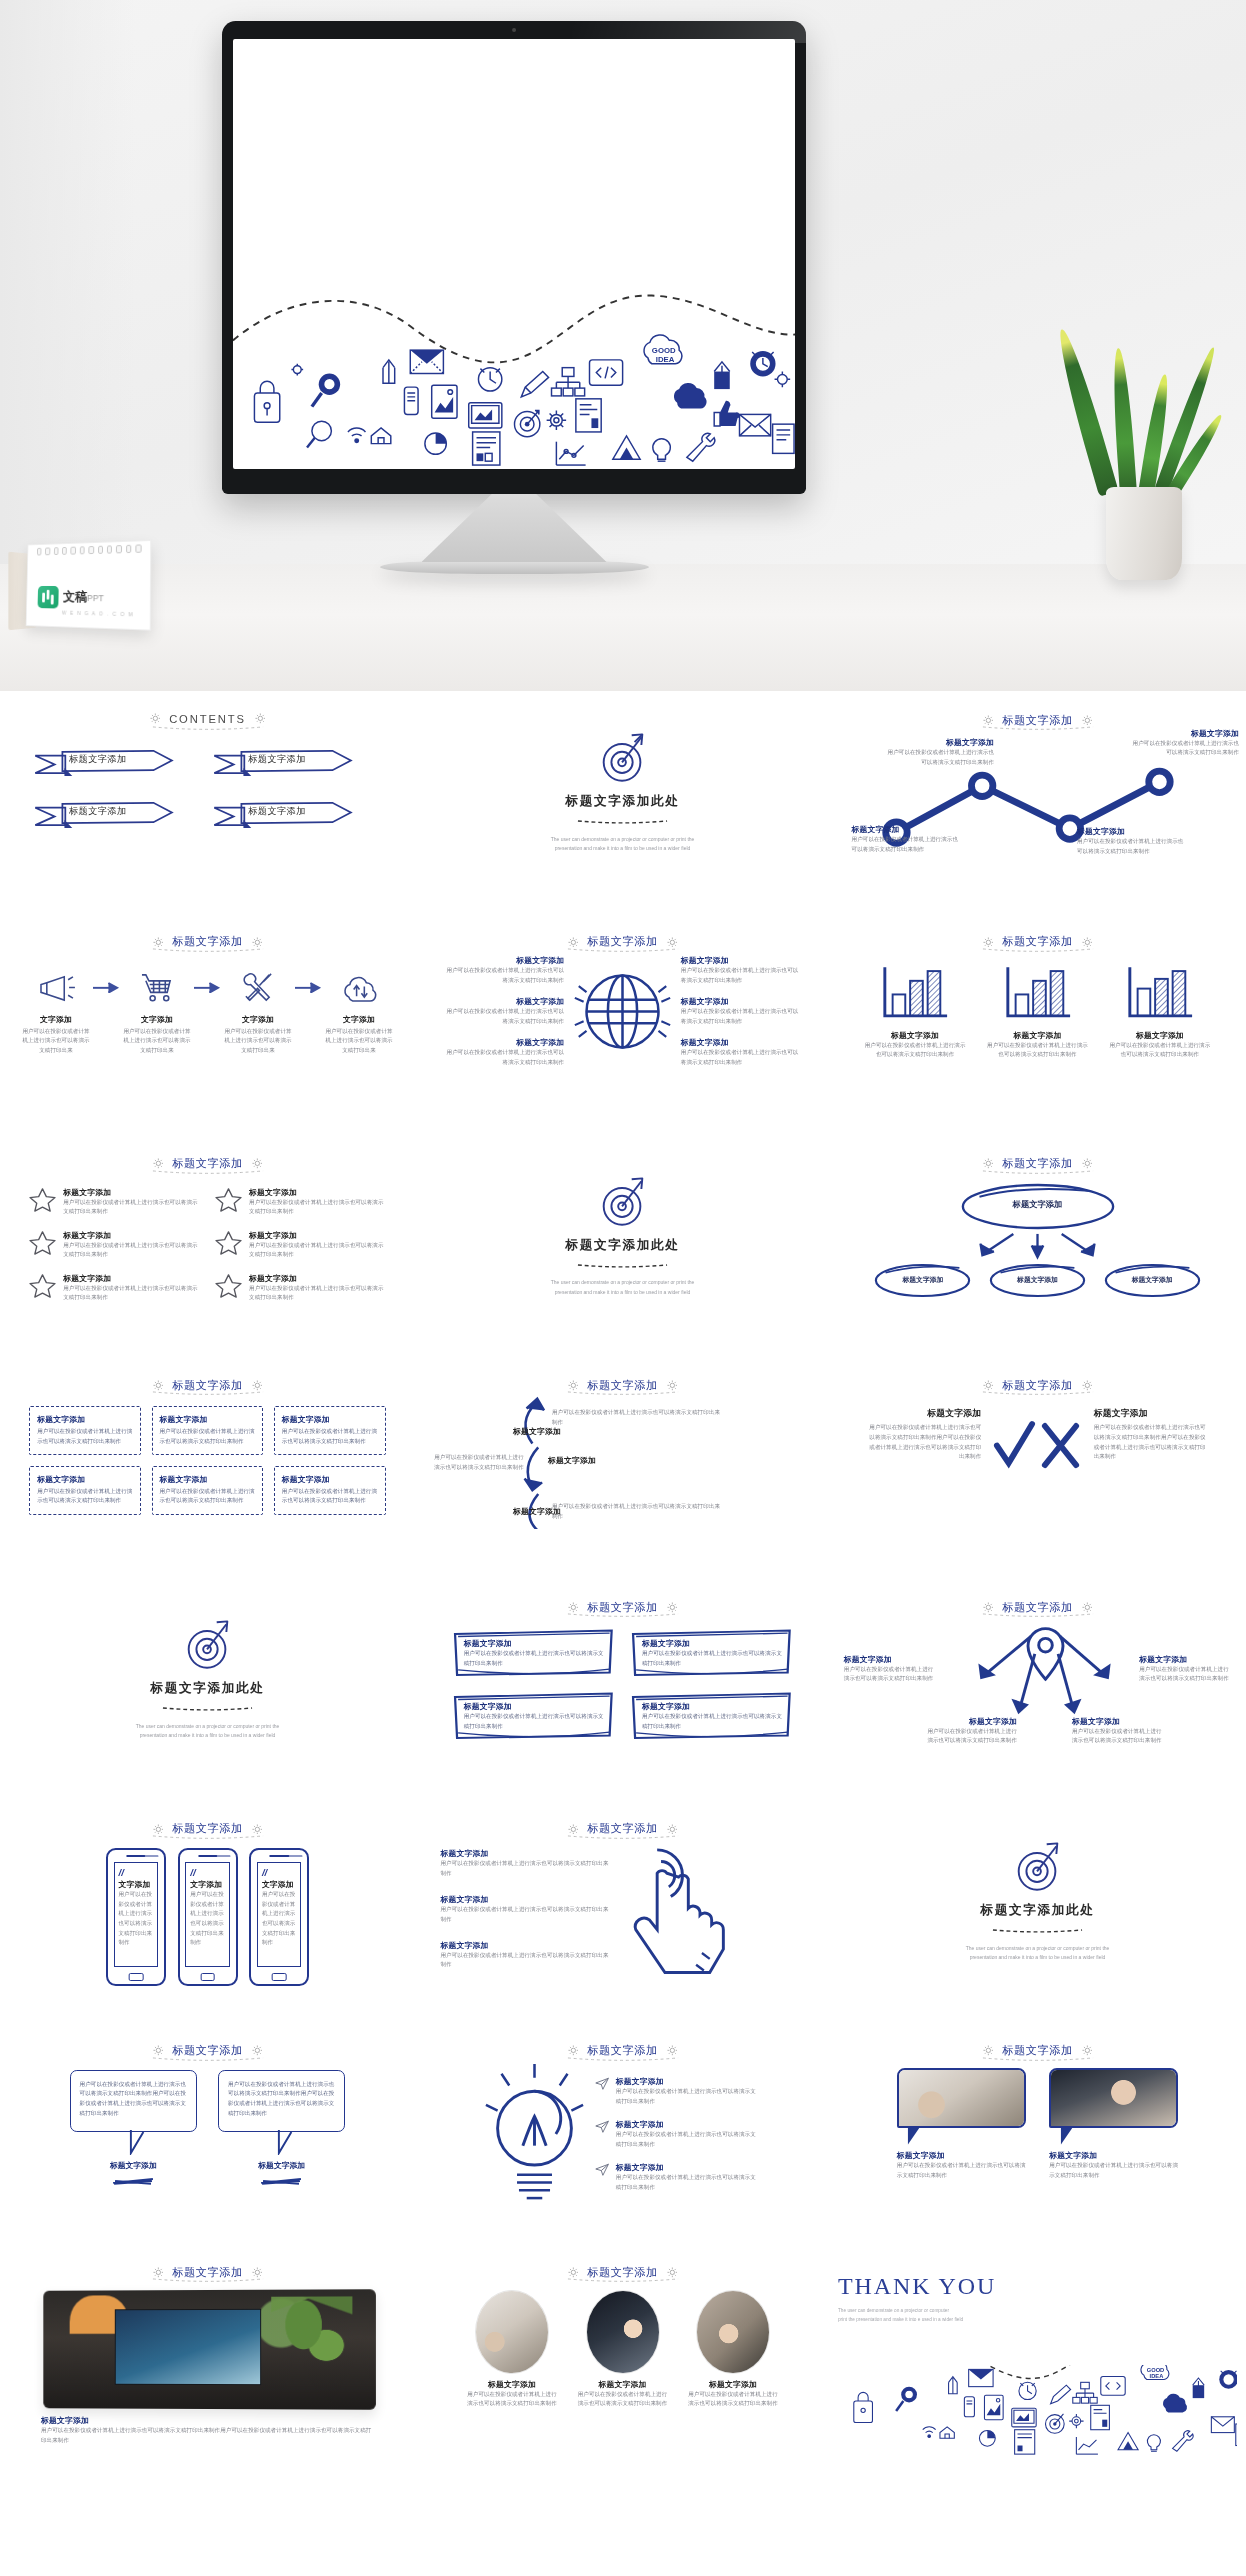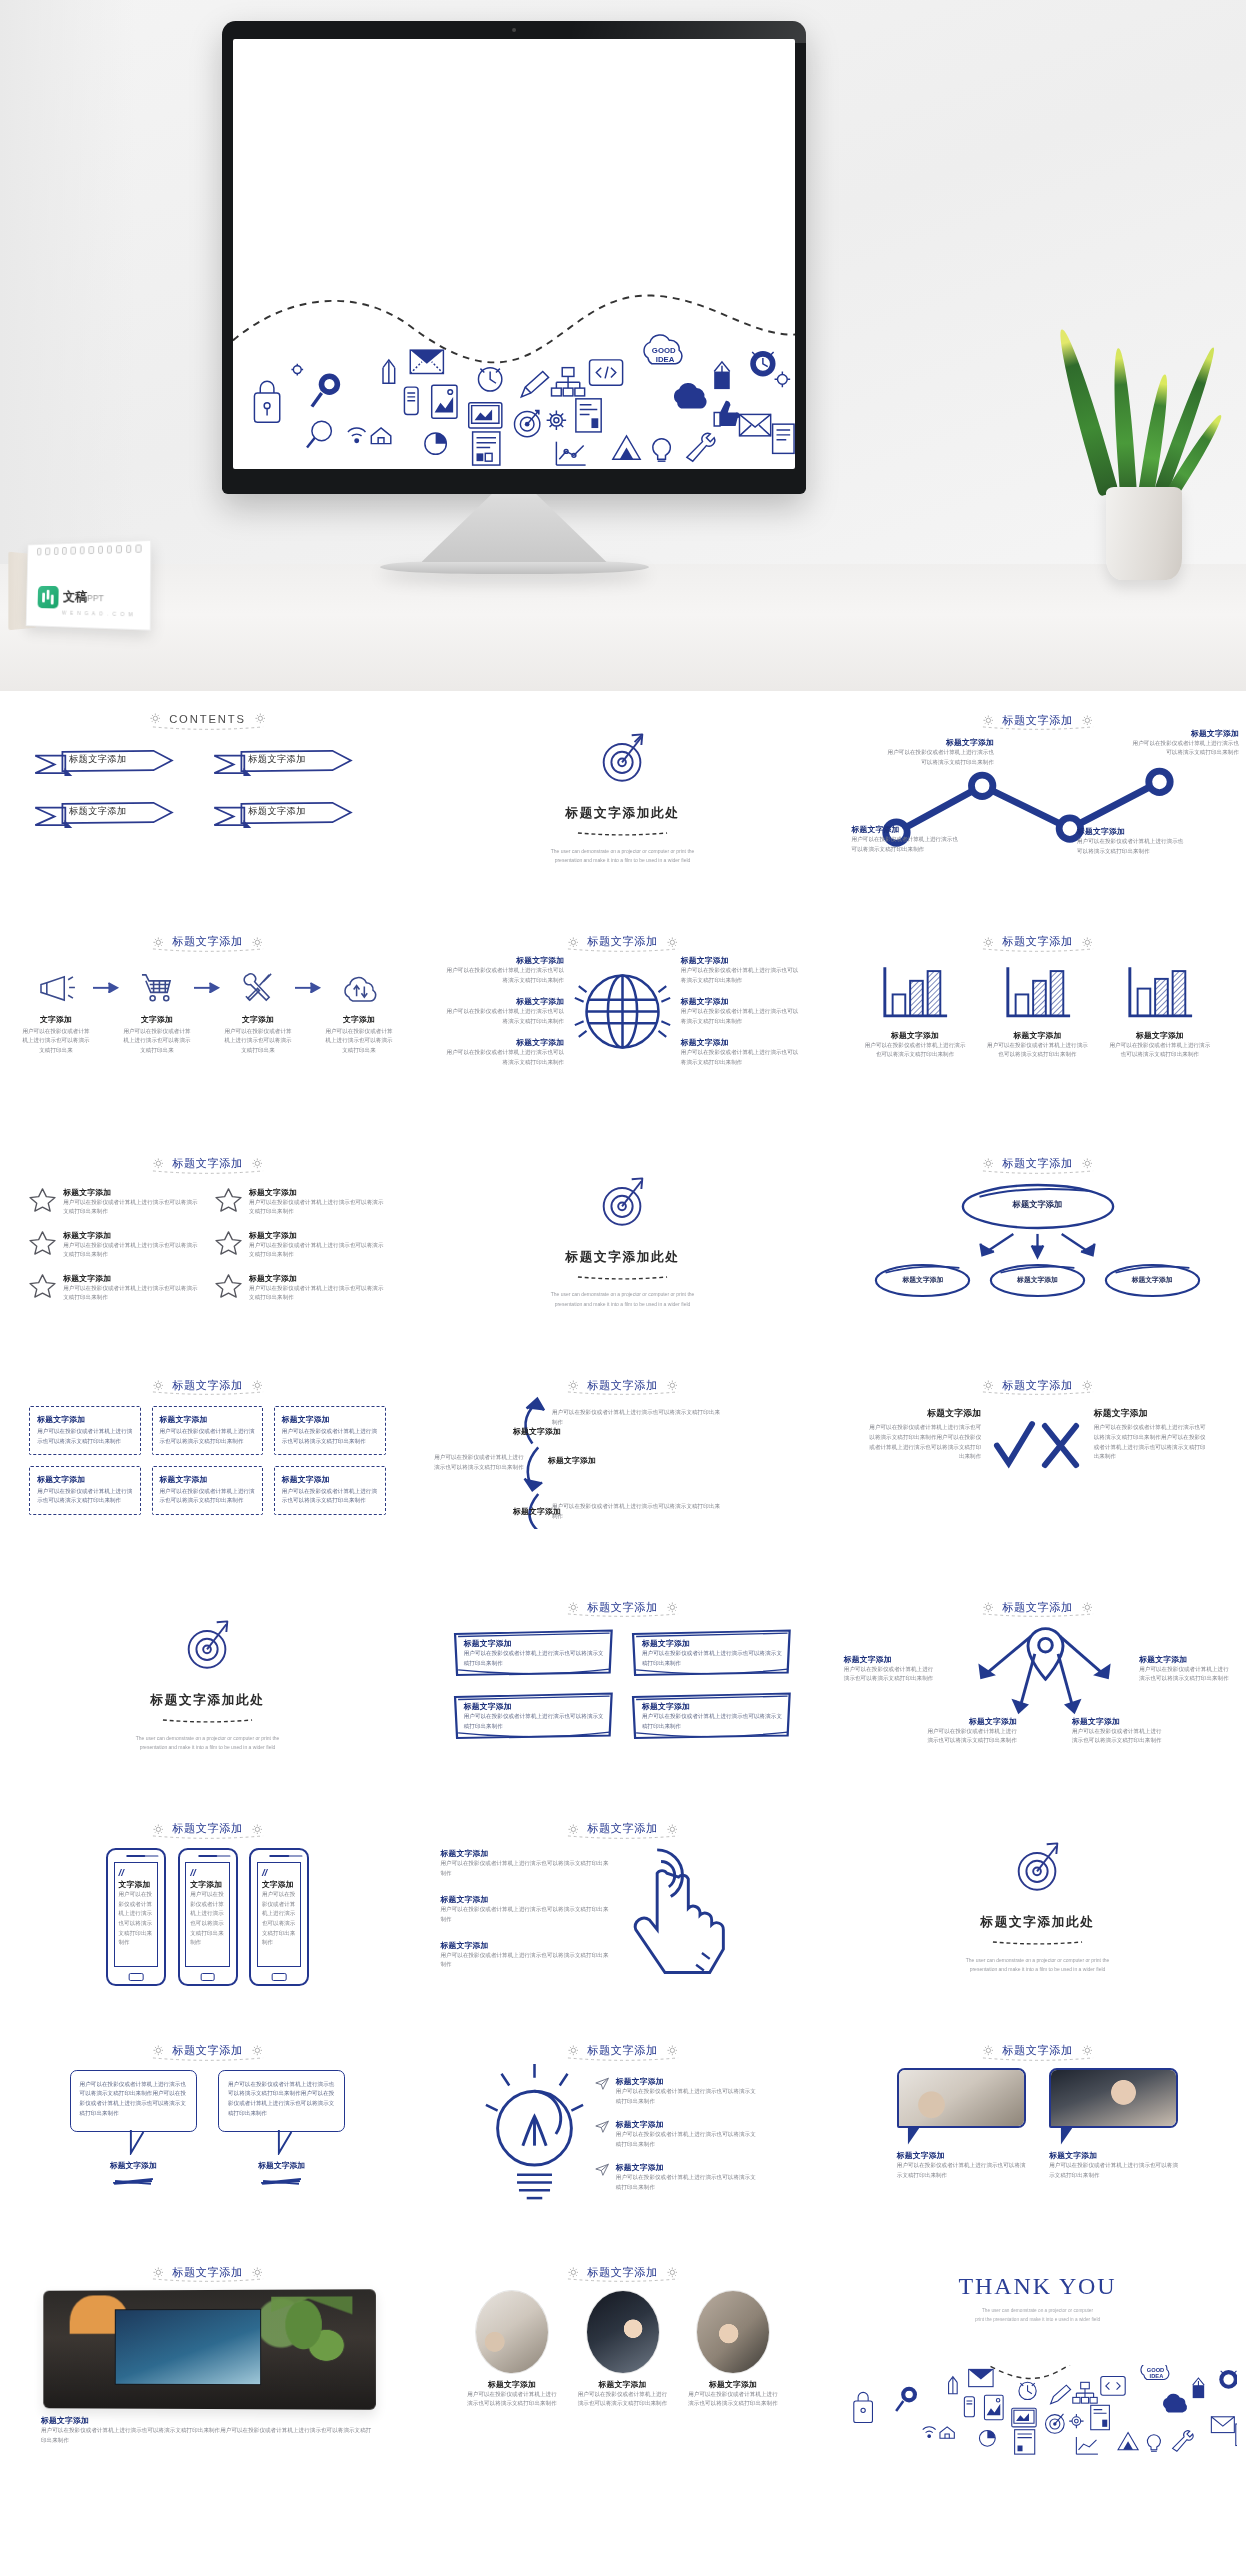--- a/index.html
+++ b/index.html
@@ -160,21 +160,21 @@
   }
 
   
   .t-ttl { font-size:7.8px; color:#1b2f7a; font-weight:700; letter-spacing:0.2px; }
   .t-ttl.dk { color:#222; }
   .t-bd { font-size:5.5px; color:#7b7d85; line-height:1.75; letter-spacing:0.1px; }
   .t-bd.blue { color:#5b6482; }
 
   
   .divider { text-align:center; padding-top:33px; }
-  .divider .dtitle { font-size:12.7px; color:#2b2b2b; letter-spacing:1.6px; margin-top:16px; font-weight:700; }
+  .divider .dtitle { font-size:12.7px; color:#2b2b2b; letter-spacing:1.6px; margin-top:4px; font-weight:700; }
   .divider .dline { width:93px; height:4.9px; margin:4.9px auto 0; }
   .divider .dsub { margin-top:6.8px; font-size:5px; color:#9b9da3; line-height:1.9; }
 
   
   .linechart { position:relative; height:129px; margin-top:3.9px; }
   .lc-lab { position:absolute; width:109px; }
   .lc-lab .t-ttl { text-align:right; }
   .lc-lab .t-bd { text-align:right; }
   .lc-lab.l { text-align:right; }
 
@@ -294,21 +294,21 @@
   
   .circles { display:flex; justify-content:center; gap:17.5px; padding-top:9.7px; }
   .circ-item { width:93px; text-align:center; }
   .circ {
     width:74px; height:84px; margin:0 auto; border-radius:50%; overflow:hidden; position:relative;
     border:1px solid #e6e6e6;
   }
   .circ-item .t-ttl { margin-top:4.9px; }
 
   
-  .thanks { text-align:center; padding-top:21.4px; position:relative; height:100%; }
+  .thanks { text-align:left; padding-top:21.4px; position:relative; height:100%; }
   .thanks .ty {
     font-size:24px; color:#2b3f96; letter-spacing:1.9px; font-family:"Liberation Serif", serif;
   }
   .thanks .tysub { font-size:4.7px; color:#a6a8ae; line-height:2; margin-top:5.8px; }
   .thanks .doodle2 { position:absolute; left:0; right:0; bottom:0; height:92px; overflow:hidden; }
 
   
   .ph { position:absolute; inset:0; }
   .ph-desk {
     background:

